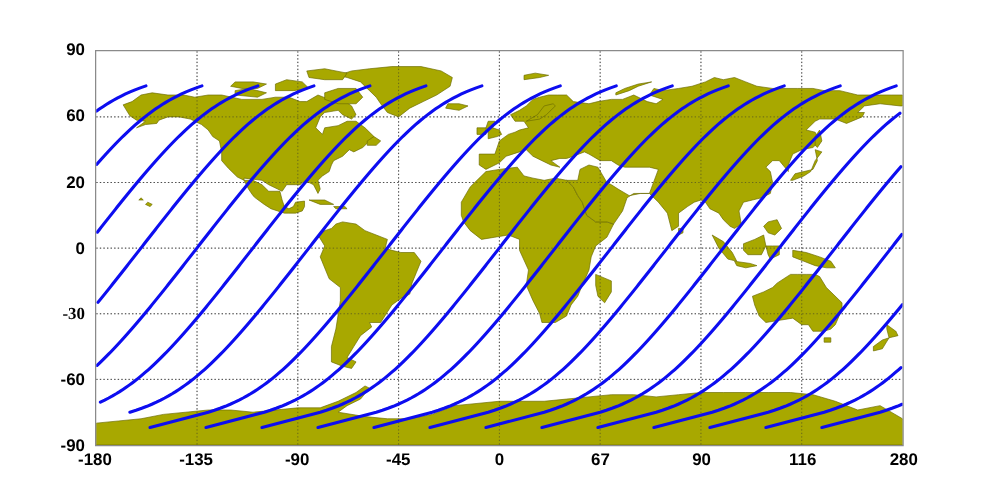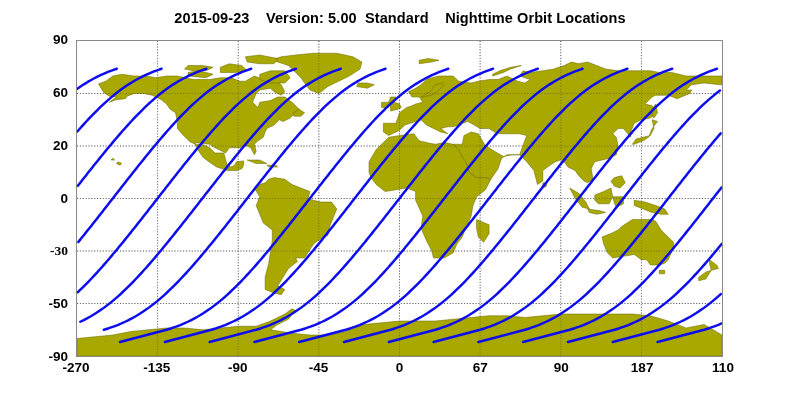--- a/index.html
+++ b/index.html
@@ -18,21 +18,20 @@
   .ylab{position:absolute;width:40px;text-align:right;font-size:13.5px;
         font-weight:bold;line-height:1;}
   .xlab{position:absolute;text-align:center;font-size:13.5px;
         font-weight:bold;line-height:1;width:60px;}
 </style>
 </head>
 <body>
 
 <div id="root">
 
-  <div id="title">2015-09-23    Version: 5.00  Standard    Nighttime Orbit Locations</div>
 
   <div id="plot">
     <svg id="canvas" viewBox="0 0 3600 1800" preserveAspectRatio="none">
       <g id="grid-layer">
           <line x1="450" y1="0" x2="450" y2="1800" stroke="#303030" stroke-width="3.2" stroke-dasharray="6 10"></line>
           <line x1="900" y1="0" x2="900" y2="1800" stroke="#303030" stroke-width="3.2" stroke-dasharray="6 10"></line>
           <line x1="1350" y1="0" x2="1350" y2="1800" stroke="#303030" stroke-width="3.2" stroke-dasharray="6 10"></line>
           <line x1="1800" y1="0" x2="1800" y2="1800" stroke="#303030" stroke-width="3.2" stroke-dasharray="6 10"></line>
           <line x1="2250" y1="0" x2="2250" y2="1800" stroke="#303030" stroke-width="3.2" stroke-dasharray="6 10"></line>
           <line x1="2700" y1="0" x2="2700" y2="1800" stroke="#303030" stroke-width="3.2" stroke-dasharray="6 10"></line>
@@ -115,32 +114,32 @@
           <polyline points="2821.9660046125405,158.41858373513986 2796.5854544843983,167.42640831106897 2773.105435409241,176.5903400520837 2751.270527534694,185.8872769117238 2730.8645144032607,195.29820879486522 2711.70422991888,204.80740533391426 2693.634203526948,214.4017751429078 2676.5221101208117,224.07036018866535 2660.254957693496,233.80393590508348 2644.7359187205584,243.59469384461633 2629.8817076108,253.43598875978302 2615.620413694198,263.32213607581036 2601.889710487284,273.2482488970888 2588.63537404478,283.21010615056855 2575.8100545193874,293.20404536096487 2563.372254993849,303.2268750037945 2551.285480078367,313.2758024954816 2539.517523760719,323.3483747350812 2528.0398717248254,333.4424287711004 2516.827198008021,343.5560506762421 2505.856939632169,353.68754110815127 2495.1089358819736,363.83538634225715 2484.5651213542187,373.99823380388705 2474.2092638786357,384.1748713163676 2464.026740008184,394.3642094315556 2454.0043420691522,404.56526632800325 2444.1301118098854,414.7771548566584 2434.3931965395973,424.99907138977665 2424.7837243439353,435.2302861896812 2415.2926955325524,445.470135063209 2405.9118879402736,455.71801210760435 2396.6337740871168,465.9733633861068 2387.451448519052,476.23568139805025 2378.358563913448,486.50450023009176 2369.349274750741,496.7793912931415 2360.4181875350737,507.0599595644097 2351.560316697956,517.3458402663127 2342.77104544582,527.6366959242165 2334.04609091878,537.9322137535744 2325.3814731176526,548.232103334186 2316.7734871320718,558.5360945353328 2308.2186782666854,568.8439356606333 2299.713819716972,579.1553917857649 2291.25589249257,589.4702432658352 2282.842067325662,599.7882843922921 2274.4696883357847,610.1093221819065 2266.1362582515494,620.4331752826103 2257.8394250146634,630.7596729829154 2249.5769696132033,641.0886543133023 2241.3467950096224,651.4199672293867 2233.1469160450406,661.753467867917 2224.975450215286,672.0890198677217 2216.83060922621,682.426493748635 2208.710691246348,692.7657663422542 2200.6140737840933,703.1067202690597 2192.5392071245847,713.4492434570384 2184.4846082684453,723.7932286974961 2176.4488553206465,734.1385732341798 2168.430582283064,744.4851783822596 2160.4284742090344,754.8329491740587 2152.4412626822677,765.1817940287332 2144.467721586103,775.5316244433745 2136.506663132248,785.8823547032462 2128.5569341208984,796.2339016090716 2120.617412406551,806.5861842194681 2112.6870035459624,816.9391236067939 2104.764637606522,827.2926426247934 2096.84926611491,837.6466656865623 2088.939859127317,848.0011185514492 2081.0354024036264,858.3559281195983 2073.134894669024,868.711022232913 2065.237344947278,879.0663294812883 2057.3417699506163,889.4217790129961 2049.447191511699,899.777300348162 2041.5526340435135,910.1328231942953 2033.6571220133146,920.4882772628445 2025.759677416872,930.8435920857808 2017.8593172392518,941.1986968311907 2009.9550508882721,951.5535201168614 2002.0458775864938,961.9079898208222 1994.1307837072409,972.2620328877783 1986.208740039603,982.6155751303227 1978.2786989667225,992.9685410237805 1970.3395915408328,1003.3208534934672 1962.3903244375233,1013.6724336930614 1954.4297767705527,1024.0232007727293 1946.4567967471362,1034.3730716355055 1938.4701981420674,1044.7219606803437 1930.4687565672002,1055.0697795300916 1922.4512055106916,1065.416436742502 1914.416232118038,1075.7618375022043 1906.3624726841533,1086.1058832913566 1898.288507822616,1096.448471536461 1890.1928572746306,1106.789495228556 1882.073974316167,1117.1288425136952 1873.9302397170895,1127.466396250264 1865.7599552007696,1137.8020335292924 1857.5613363466175,1148.135625153454 1849.332504871036,1158.4670350699243 1841.0714802143514,1168.7961197516593 1832.7761703521924,1179.122727520973 1824.4443617393315,1189.4466978084813 1816.0737082820185,1199.7678603395814 1807.661719220979,1210.0860342395545 1799.205745791323,1220.401027047169 1790.7029665071354,1230.7126336252368 1782.1503708971768,1241.0206349549153 1773.5447414932828,1251.324796798645 1764.882633844222,1261.6248682143432 1756.160354294085,1271.9205799008773 1747.3739352249606,1282.2116423517396 1738.519107417569,1292.4977437902419 1729.5912691293806,1302.7785478552698 1720.5854514260457,1313.0536910015937 1711.4962792266908,1323.3227795727432 1702.3179274346173,1333.5853864973308 1693.0440714191964,1343.8410475512164 1683.6678309889753,1354.0892571177253 1674.1817068458045,1364.3294633659118 1664.5775083300111,1374.5610627521532 1654.8462710507938,1384.7833937325165 1644.9781627360164,1394.9957295517597 1634.96237532157,1405.1972699484656 1624.787000919976,1415.387131583601 1614.438888845473,1425.564336960243 1603.9034803091474,1435.7278015534382 1593.1646167084295,1445.8763188087837 1582.204316590194,1456.0085425932266 1571.0025153275762,1466.122966587843 1559.536760269686,1476.2178999947 1547.7818525408395,1486.2914387817173 1535.7094247070415,1496.3414315018217 1523.2874410997101,1506.3654384841093 1510.4796045762953,1516.360682889962 1497.2446497670526,1526.3239917360938 1483.5354982446336,1536.2517244826815 1469.298245374941,1546.1396861331432 1454.4709416716214,1555.9830209463953 1438.9821231120084,1565.776081761799 1422.749034994401,1575.5122685023257 1405.675482654468,1585.1838275511254 1387.6492302994484,1594.7816012636981 1368.5388578617885,1604.2947137306555 1348.1899783573772,1613.7101748792957 1326.4207212147835,1623.012379949705 1303.016412689965,1632.182475257007 1277.7234552955001,1641.1975541875083 1250.2425641039138,1650.0296404476576 990.2425641039138,1720" fill="none" stroke="#0d0df0" stroke-width="14" stroke-linecap="round" stroke-linejoin="round"></polyline>
           <polyline points="2571.9660046125405,158.41858373513986 2546.5854544843983,167.42640831106897 2523.105435409241,176.5903400520837 2501.270527534694,185.8872769117238 2480.8645144032607,195.29820879486522 2461.70422991888,204.80740533391426 2443.634203526948,214.4017751429078 2426.5221101208117,224.07036018866535 2410.254957693496,233.80393590508348 2394.7359187205584,243.59469384461633 2379.8817076108,253.43598875978302 2365.620413694198,263.32213607581036 2351.889710487284,273.2482488970888 2338.63537404478,283.21010615056855 2325.8100545193874,293.20404536096487 2313.372254993849,303.2268750037945 2301.285480078367,313.2758024954816 2289.517523760719,323.3483747350812 2278.0398717248254,333.4424287711004 2266.827198008021,343.5560506762421 2255.856939632169,353.68754110815127 2245.1089358819736,363.83538634225715 2234.5651213542187,373.99823380388705 2224.2092638786357,384.1748713163676 2214.026740008184,394.3642094315556 2204.0043420691522,404.56526632800325 2194.1301118098854,414.7771548566584 2184.3931965395973,424.99907138977665 2174.7837243439353,435.2302861896812 2165.2926955325524,445.470135063209 2155.9118879402736,455.71801210760435 2146.6337740871168,465.9733633861068 2137.451448519052,476.23568139805025 2128.358563913448,486.50450023009176 2119.349274750741,496.7793912931415 2110.4181875350737,507.0599595644097 2101.560316697956,517.3458402663127 2092.77104544582,527.6366959242165 2084.04609091878,537.9322137535744 2075.3814731176526,548.232103334186 2066.7734871320718,558.5360945353328 2058.2186782666854,568.8439356606333 2049.713819716972,579.1553917857649 2041.2558924925702,589.4702432658352 2032.842067325662,599.7882843922921 2024.4696883357847,610.1093221819065 2016.1362582515494,620.4331752826103 2007.8394250146634,630.7596729829154 1999.5769696132033,641.0886543133023 1991.3467950096224,651.4199672293867 1983.1469160450406,661.753467867917 1974.975450215286,672.0890198677217 1966.83060922621,682.426493748635 1958.710691246348,692.7657663422542 1950.6140737840933,703.1067202690597 1942.5392071245847,713.4492434570384 1934.4846082684455,723.7932286974961 1926.4488553206468,734.1385732341798 1918.430582283064,744.4851783822596 1910.4284742090344,754.8329491740587 1902.4412626822675,765.1817940287332 1894.4677215861032,775.5316244433745 1886.506663132248,785.8823547032462 1878.5569341208986,796.2339016090716 1870.6174124065512,806.5861842194681 1862.6870035459626,816.9391236067939 1854.7646376065218,827.2926426247934 1846.8492661149098,837.6466656865623 1838.939859127317,848.0011185514492 1831.0354024036264,858.3559281195983 1823.134894669024,868.711022232913 1815.2373449472782,879.0663294812883 1807.341769950616,889.4217790129961 1799.4471915116992,899.777300348162 1791.5526340435135,910.1328231942953 1783.6571220133146,920.4882772628445 1775.759677416872,930.8435920857808 1767.8593172392518,941.1986968311907 1759.9550508882721,951.5535201168614 1752.0458775864938,961.9079898208222 1744.1307837072409,972.2620328877783 1736.208740039603,982.6155751303227 1728.2786989667225,992.9685410237805 1720.3395915408328,1003.3208534934672 1712.3903244375233,1013.6724336930614 1704.4297767705527,1024.0232007727293 1696.4567967471362,1034.3730716355055 1688.4701981420674,1044.7219606803437 1680.4687565672002,1055.0697795300916 1672.4512055106916,1065.416436742502 1664.416232118038,1075.7618375022043 1656.3624726841533,1086.1058832913566 1648.288507822616,1096.448471536461 1640.1928572746306,1106.789495228556 1632.073974316167,1117.1288425136952 1623.9302397170895,1127.466396250264 1615.7599552007696,1137.8020335292924 1607.5613363466175,1148.135625153454 1599.332504871036,1158.4670350699243 1591.0714802143514,1168.7961197516593 1582.7761703521924,1179.122727520973 1574.4443617393315,1189.4466978084813 1566.0737082820185,1199.7678603395814 1557.661719220979,1210.0860342395545 1549.205745791323,1220.401027047169 1540.7029665071354,1230.7126336252368 1532.1503708971768,1241.0206349549153 1523.5447414932828,1251.324796798645 1514.882633844222,1261.6248682143432 1506.160354294085,1271.9205799008773 1497.3739352249606,1282.2116423517396 1488.519107417569,1292.4977437902419 1479.5912691293806,1302.7785478552698 1470.5854514260457,1313.0536910015937 1461.4962792266908,1323.3227795727432 1452.3179274346173,1333.5853864973308 1443.0440714191964,1343.8410475512164 1433.6678309889753,1354.0892571177253 1424.1817068458045,1364.3294633659118 1414.5775083300111,1374.5610627521532 1404.8462710507938,1384.7833937325165 1394.9781627360164,1394.9957295517597 1384.96237532157,1405.1972699484656 1374.787000919976,1415.387131583601 1364.438888845473,1425.564336960243 1353.9034803091474,1435.7278015534382 1343.1646167084295,1445.8763188087837 1332.204316590194,1456.0085425932266 1321.0025153275762,1466.122966587843 1309.536760269686,1476.2178999947 1297.7818525408395,1486.2914387817173 1285.7094247070415,1496.3414315018217 1273.2874410997101,1506.3654384841093 1260.4796045762955,1516.360682889962 1247.2446497670526,1526.3239917360938 1233.5354982446338,1536.2517244826815 1219.298245374941,1546.1396861331432 1204.4709416716214,1555.9830209463953 1188.9821231120084,1565.776081761799 1172.7490349944007,1575.5122685023257 1155.675482654468,1585.1838275511254 1137.6492302994486,1594.7816012636981 1118.5388578617888,1604.2947137306555 1098.1899783573772,1613.7101748792957 1076.4207212147837,1623.012379949705 1053.0164126899651,1632.182475257007 1027.7234552955001,1641.1975541875083 1000.2425641039138,1650.0296404476576 740.2425641039138,1720" fill="none" stroke="#0d0df0" stroke-width="14" stroke-linecap="round" stroke-linejoin="round"></polyline>
           <polyline points="2321.9660046125405,158.41858373513986 2296.5854544843983,167.42640831106897 2273.105435409241,176.5903400520837 2251.270527534694,185.8872769117238 2230.8645144032607,195.29820879486522 2211.70422991888,204.80740533391426 2193.634203526948,214.4017751429078 2176.5221101208117,224.07036018866535 2160.254957693496,233.80393590508348 2144.7359187205584,243.59469384461633 2129.8817076108,253.43598875978302 2115.620413694198,263.32213607581036 2101.889710487284,273.2482488970888 2088.63537404478,283.21010615056855 2075.8100545193874,293.20404536096487 2063.372254993849,303.2268750037945 2051.285480078367,313.2758024954816 2039.517523760719,323.3483747350812 2028.0398717248254,333.4424287711004 2016.8271980080208,343.5560506762421 2005.856939632169,353.68754110815127 1995.1089358819736,363.83538634225715 1984.5651213542187,373.99823380388705 1974.2092638786357,384.1748713163676 1964.0267400081837,394.3642094315556 1954.0043420691522,404.56526632800325 1944.1301118098852,414.7771548566584 1934.3931965395973,424.99907138977665 1924.7837243439353,435.2302861896812 1915.2926955325524,445.470135063209 1905.9118879402736,455.71801210760435 1896.6337740871165,465.9733633861068 1887.451448519052,476.23568139805025 1878.358563913448,486.50450023009176 1869.3492747507412,496.7793912931415 1860.4181875350737,507.0599595644097 1851.5603166979558,517.3458402663127 1842.7710454458202,527.6366959242165 1834.04609091878,537.9322137535744 1825.3814731176526,548.232103334186 1816.7734871320715,558.5360945353328 1808.2186782666854,568.8439356606333 1799.713819716972,579.1553917857649 1791.2558924925702,589.4702432658352 1782.842067325662,599.7882843922921 1774.4696883357847,610.1093221819065 1766.1362582515494,620.4331752826103 1757.8394250146634,630.7596729829154 1749.5769696132033,641.0886543133023 1741.3467950096224,651.4199672293867 1733.1469160450406,661.753467867917 1724.975450215286,672.0890198677217 1716.83060922621,682.426493748635 1708.710691246348,692.7657663422542 1700.6140737840933,703.1067202690597 1692.5392071245847,713.4492434570384 1684.4846082684455,723.7932286974961 1676.4488553206468,734.1385732341798 1668.430582283064,744.4851783822596 1660.4284742090344,754.8329491740587 1652.4412626822675,765.1817940287332 1644.4677215861032,775.5316244433745 1636.506663132248,785.8823547032462 1628.5569341208986,796.2339016090716 1620.6174124065512,806.5861842194681 1612.6870035459626,816.9391236067939 1604.7646376065218,827.2926426247934 1596.8492661149098,837.6466656865623 1588.939859127317,848.0011185514492 1581.0354024036264,858.3559281195983 1573.134894669024,868.711022232913 1565.2373449472782,879.0663294812883 1557.341769950616,889.4217790129961 1549.4471915116992,899.777300348162 1541.5526340435135,910.1328231942953 1533.6571220133146,920.4882772628445 1525.759677416872,930.8435920857808 1517.8593172392518,941.1986968311907 1509.9550508882721,951.5535201168614 1502.0458775864938,961.9079898208222 1494.1307837072409,972.2620328877783 1486.208740039603,982.6155751303227 1478.2786989667225,992.9685410237805 1470.3395915408328,1003.3208534934672 1462.3903244375233,1013.6724336930614 1454.4297767705527,1024.0232007727293 1446.4567967471362,1034.3730716355055 1438.4701981420674,1044.7219606803437 1430.4687565672002,1055.0697795300916 1422.4512055106916,1065.416436742502 1414.416232118038,1075.7618375022043 1406.3624726841533,1086.1058832913566 1398.288507822616,1096.448471536461 1390.1928572746306,1106.789495228556 1382.073974316167,1117.1288425136952 1373.9302397170895,1127.466396250264 1365.7599552007696,1137.8020335292924 1357.5613363466175,1148.135625153454 1349.332504871036,1158.4670350699243 1341.0714802143514,1168.7961197516593 1332.7761703521924,1179.122727520973 1324.4443617393315,1189.4466978084813 1316.0737082820185,1199.7678603395814 1307.661719220979,1210.0860342395545 1299.205745791323,1220.401027047169 1290.7029665071354,1230.7126336252368 1282.1503708971768,1241.0206349549153 1273.5447414932828,1251.324796798645 1264.882633844222,1261.6248682143432 1256.1603542940848,1271.9205799008773 1247.3739352249609,1282.2116423517396 1238.5191074175689,1292.4977437902419 1229.5912691293806,1302.7785478552698 1220.5854514260457,1313.0536910015937 1211.496279226691,1323.3227795727432 1202.3179274346173,1333.5853864973308 1193.0440714191964,1343.8410475512164 1183.6678309889755,1354.0892571177253 1174.1817068458045,1364.3294633659118 1164.5775083300111,1374.5610627521532 1154.8462710507938,1384.7833937325165 1144.9781627360162,1394.9957295517597 1134.9623753215699,1405.1972699484656 1124.787000919976,1415.387131583601 1114.438888845473,1425.564336960243 1103.9034803091474,1435.7278015534382 1093.1646167084293,1445.8763188087837 1082.204316590194,1456.0085425932266 1071.002515327576,1466.122966587843 1059.536760269686,1476.2178999947 1047.7818525408393,1486.2914387817173 1035.7094247070413,1496.3414315018217 1023.2874410997101,1506.3654384841093 1010.4796045762954,1516.360682889962 997.2446497670526,1526.3239917360938 983.5354982446337,1536.2517244826815 969.298245374941,1546.1396861331432 954.4709416716214,1555.9830209463953 938.9821231120084,1565.776081761799 922.7490349944007,1575.5122685023257 905.6754826544679,1585.1838275511254 887.6492302994485,1594.7816012636981 868.5388578617888,1604.2947137306555 848.1899783573772,1613.7101748792957 826.4207212147836,1623.012379949705 803.016412689965,1632.182475257007 777.7234552955002,1641.1975541875083 750.2425641039138,1650.0296404476576 490.2425641039139,1720" fill="none" stroke="#0d0df0" stroke-width="14" stroke-linecap="round" stroke-linejoin="round"></polyline>
           <polyline points="2071.9660046125405,158.41858373513986 2046.5854544843983,167.42640831106897 2023.1054354092412,176.5903400520837 2001.2705275346939,185.8872769117238 1980.8645144032607,195.29820879486522 1961.7042299188802,204.80740533391426 1943.6342035269479,214.4017751429078 1926.5221101208117,224.07036018866535 1910.2549576934962,233.80393590508348 1894.7359187205586,243.59469384461633 1879.8817076107998,253.43598875978302 1865.6204136941979,263.32213607581036 1851.8897104872838,273.2482488970888 1838.6353740447798,283.21010615056855 1825.8100545193872,293.20404536096487 1813.3722549938489,303.2268750037945 1801.2854800783668,313.2758024954816 1789.517523760719,323.3483747350812 1778.0398717248254,333.4424287711004 1766.8271980080208,343.5560506762421 1755.856939632169,353.68754110815127 1745.1089358819736,363.83538634225715 1734.5651213542187,373.99823380388705 1724.2092638786357,384.1748713163676 1714.0267400081837,394.3642094315556 1704.0043420691522,404.56526632800325 1694.1301118098852,414.7771548566584 1684.3931965395973,424.99907138977665 1674.7837243439353,435.2302861896812 1665.2926955325524,445.470135063209 1655.9118879402736,455.71801210760435 1646.6337740871165,465.9733633861068 1637.451448519052,476.23568139805025 1628.358563913448,486.50450023009176 1619.3492747507412,496.7793912931415 1610.4181875350737,507.0599595644097 1601.5603166979558,517.3458402663127 1592.7710454458202,527.6366959242165 1584.04609091878,537.9322137535744 1575.3814731176526,548.232103334186 1566.7734871320715,558.5360945353328 1558.2186782666854,568.8439356606333 1549.713819716972,579.1553917857649 1541.2558924925702,589.4702432658352 1532.842067325662,599.7882843922921 1524.4696883357847,610.1093221819065 1516.1362582515494,620.4331752826103 1507.8394250146634,630.7596729829154 1499.5769696132033,641.0886543133023 1491.3467950096224,651.4199672293867 1483.1469160450406,661.753467867917 1474.975450215286,672.0890198677217 1466.83060922621,682.426493748635 1458.710691246348,692.7657663422542 1450.6140737840933,703.1067202690597 1442.5392071245847,713.4492434570384 1434.4846082684455,723.7932286974961 1426.4488553206468,734.1385732341798 1418.430582283064,744.4851783822596 1410.4284742090344,754.8329491740587 1402.4412626822675,765.1817940287332 1394.4677215861032,775.5316244433745 1386.506663132248,785.8823547032462 1378.5569341208986,796.2339016090716 1370.6174124065512,806.5861842194681 1362.6870035459626,816.9391236067939 1354.7646376065218,827.2926426247934 1346.8492661149098,837.6466656865623 1338.939859127317,848.0011185514492 1331.0354024036264,858.3559281195983 1323.134894669024,868.711022232913 1315.2373449472782,879.0663294812883 1307.341769950616,889.4217790129961 1299.4471915116992,899.777300348162 1291.5526340435135,910.1328231942953 1283.6571220133146,920.4882772628445 1275.759677416872,930.8435920857808 1267.8593172392518,941.1986968311907 1259.955050888272,951.5535201168614 1252.0458775864938,961.9079898208222 1244.1307837072409,972.2620328877783 1236.2087400396028,982.6155751303227 1228.2786989667225,992.9685410237805 1220.3395915408325,1003.3208534934672 1212.3903244375233,1013.6724336930614 1204.4297767705527,1024.0232007727293 1196.4567967471362,1034.3730716355055 1188.4701981420674,1044.7219606803437 1180.4687565672004,1055.0697795300916 1172.4512055106916,1065.416436742502 1164.416232118038,1075.7618375022043 1156.362472684153,1086.1058832913566 1148.2885078226159,1096.448471536461 1140.1928572746306,1106.789495228556 1132.0739743161669,1117.1288425136952 1123.9302397170895,1127.466396250264 1115.7599552007696,1137.8020335292924 1107.5613363466173,1148.135625153454 1099.332504871036,1158.4670350699243 1091.0714802143514,1168.7961197516593 1082.7761703521921,1179.122727520973 1074.4443617393315,1189.4466978084813 1066.0737082820183,1199.7678603395814 1057.661719220979,1210.0860342395545 1049.205745791323,1220.401027047169 1040.7029665071357,1230.7126336252368 1032.1503708971768,1241.0206349549153 1023.5447414932827,1251.324796798645 1014.882633844222,1261.6248682143432 1006.1603542940849,1271.9205799008773 997.3739352249607,1282.2116423517396 988.519107417569,1292.4977437902419 979.5912691293807,1302.7785478552698 970.5854514260457,1313.0536910015937 961.496279226691,1323.3227795727432 952.3179274346173,1333.5853864973308 943.0440714191964,1343.8410475512164 933.6678309889755,1354.0892571177253 924.1817068458045,1364.3294633659118 914.5775083300111,1374.5610627521532 904.8462710507937,1384.7833937325165 894.9781627360163,1394.9957295517597 884.96237532157,1405.1972699484656 874.787000919976,1415.387131583601 864.438888845473,1425.564336960243 853.9034803091474,1435.7278015534382 843.1646167084294,1445.8763188087837 832.2043165901939,1456.0085425932266 821.0025153275761,1466.122966587843 809.5367602696859,1476.2178999947 797.7818525408394,1486.2914387817173 785.7094247070414,1496.3414315018217 773.2874410997101,1506.3654384841093 760.4796045762954,1516.360682889962 747.2446497670526,1526.3239917360938 733.5354982446337,1536.2517244826815 719.298245374941,1546.1396861331432 704.4709416716214,1555.9830209463953 688.9821231120084,1565.776081761799 672.7490349944007,1575.5122685023257 655.6754826544679,1585.1838275511254 637.6492302994485,1594.7816012636981 618.5388578617888,1604.2947137306555 598.1899783573772,1613.7101748792957 576.4207212147836,1623.012379949705 553.016412689965,1632.182475257007 527.7234552955002,1641.1975541875083 500.2425641039139,1650.0296404476576 240.24256410391388,1720" fill="none" stroke="#0d0df0" stroke-width="14" stroke-linecap="round" stroke-linejoin="round"></polyline>
         </g>
     </svg>
   </div>
 
   <div id="ylabels">
       <div class="ylab" style="left: 28px; top: 350px;">-90</div>
-      <div class="ylab" style="left: 28px; top: 297.167px;">-50</div>
+      <div class="ylab" style="left: 28px; top: 297.167px;">-60</div>
       <div class="ylab" style="left: 28px; top: 244.333px; font-family: Liberation Serif, serif;">-30</div>
       <div class="ylab" style="left: 28px; top: 191.5px;">0</div>
       <div class="ylab" style="left: 28px; top: 138.667px;">20</div>
       <div class="ylab" style="left: 28px; top: 85.8333px;">60</div>
       <div class="ylab" style="left: 28px; top: 33px;">90</div>
     </div>
   <div id="xlabels">
-      <div class="xlab" style="left: 46px; top: 361px;">-270</div>
+      <div class="xlab" style="left: 46px; top: 361px;">-180</div>
       <div class="xlab" style="left: 126.875px; top: 361px;">-135</div>
       <div class="xlab" style="left: 207.75px; top: 361px;">-90</div>
       <div class="xlab" style="left: 288.625px; top: 361px;">-45</div>
       <div class="xlab" style="left: 369.5px; top: 361px;">0</div>
       <div class="xlab" style="left: 450.375px; top: 361px;">67</div>
       <div class="xlab" style="left: 531.25px; top: 361px;">90</div>
-      <div class="xlab" style="left: 612.125px; top: 361px;">187</div>
-      <div class="xlab" style="left: 693px; top: 361px;">110</div>
+      <div class="xlab" style="left: 612.125px; top: 361px;">116</div>
+      <div class="xlab" style="left: 693px; top: 361px;">280</div>
     </div>
 
 </div>
 
 </body></html>

